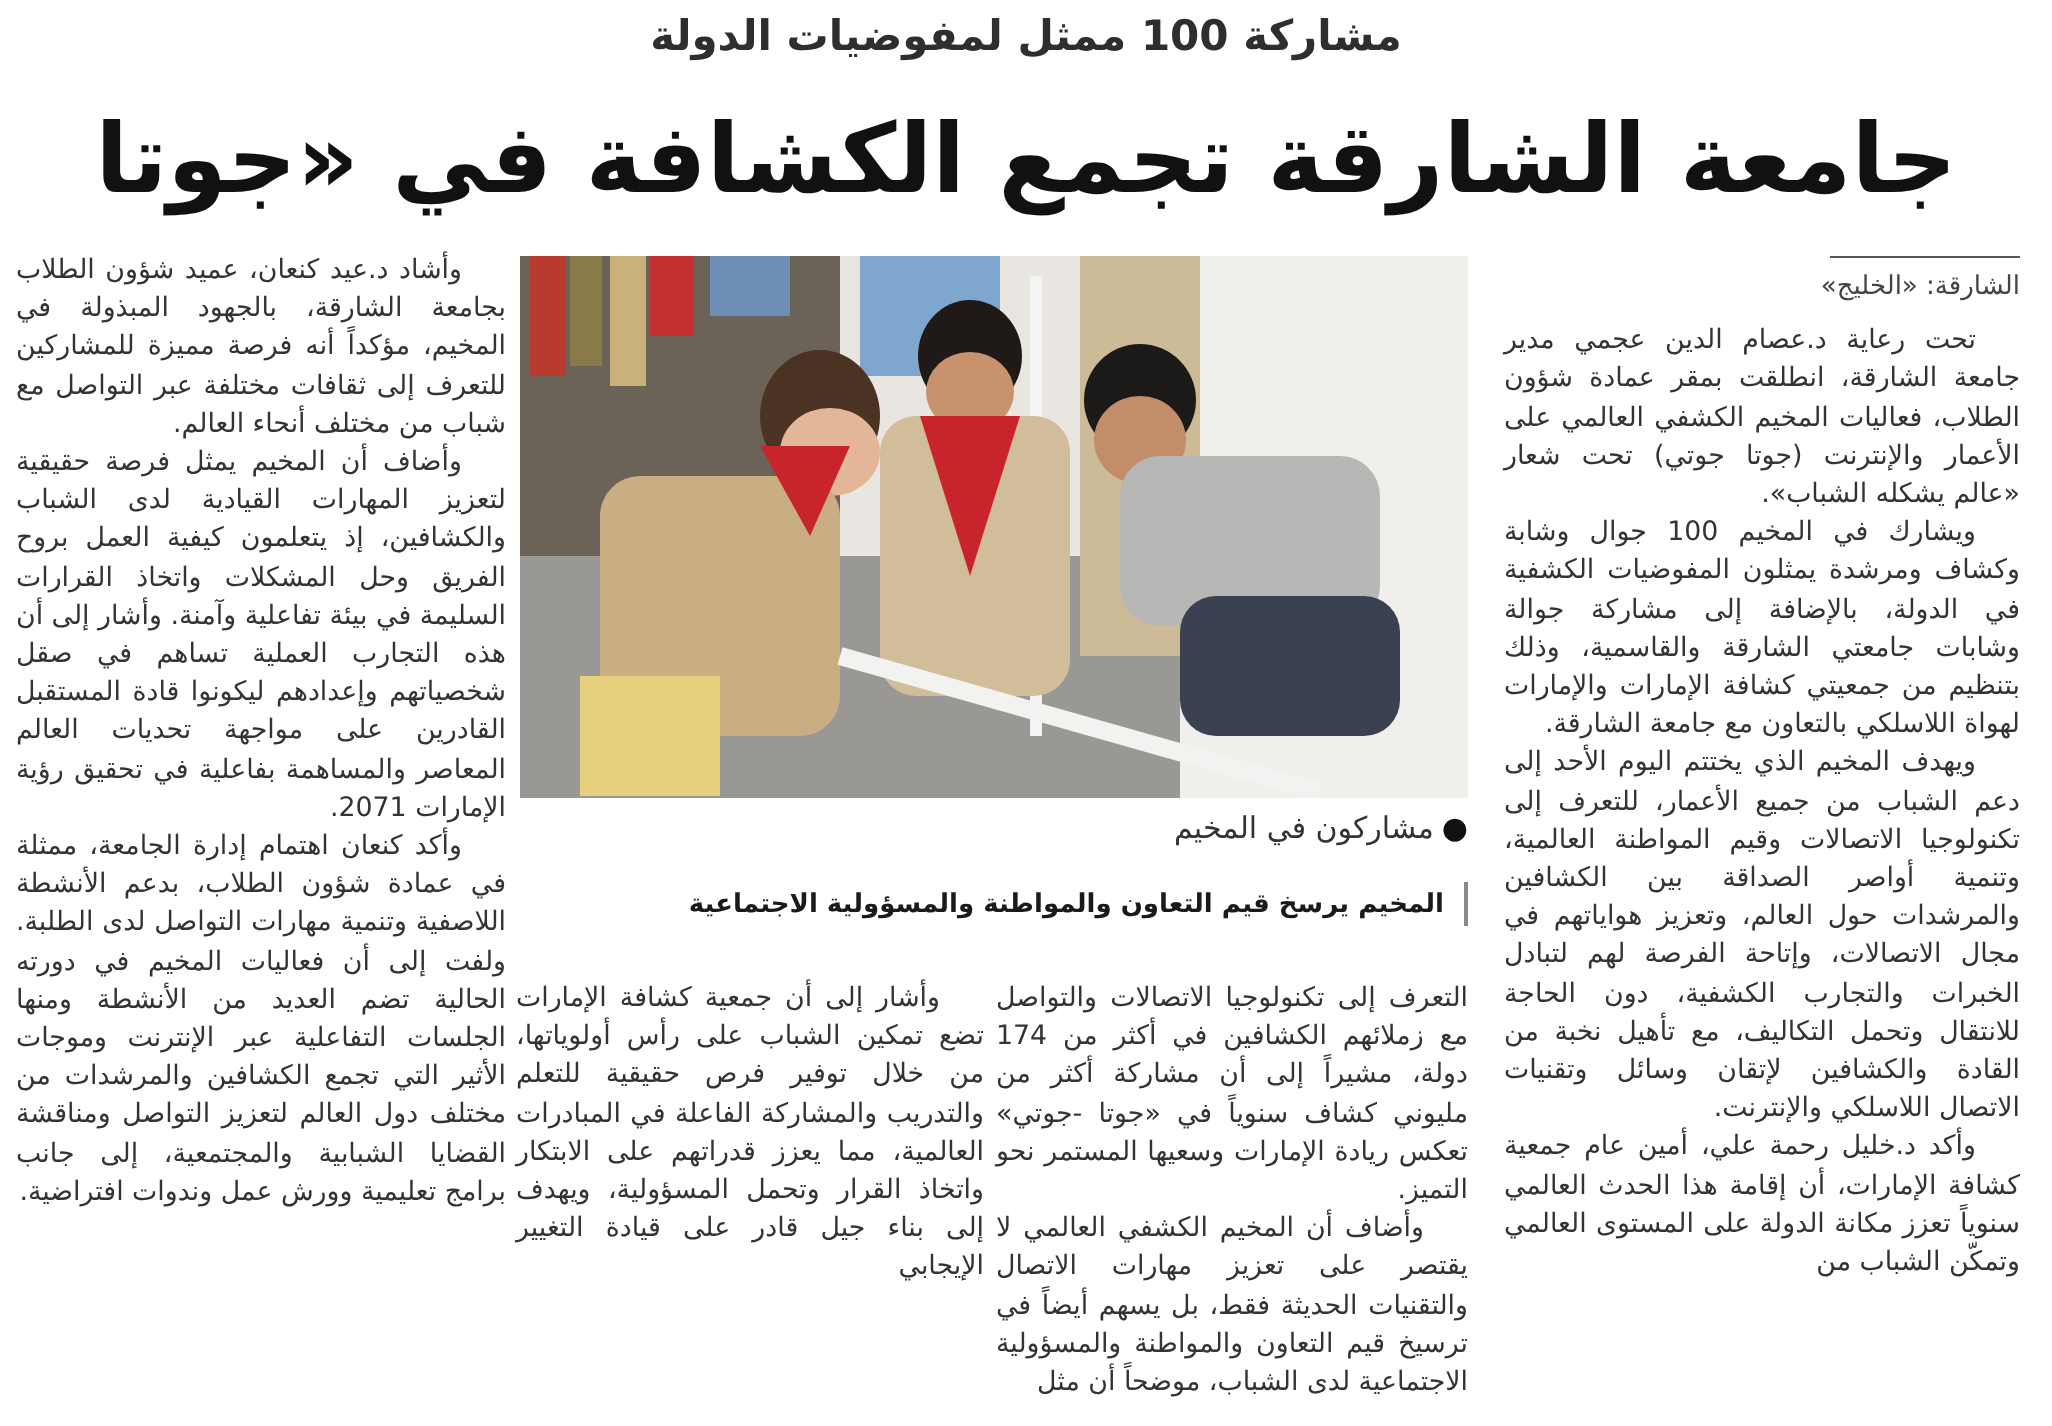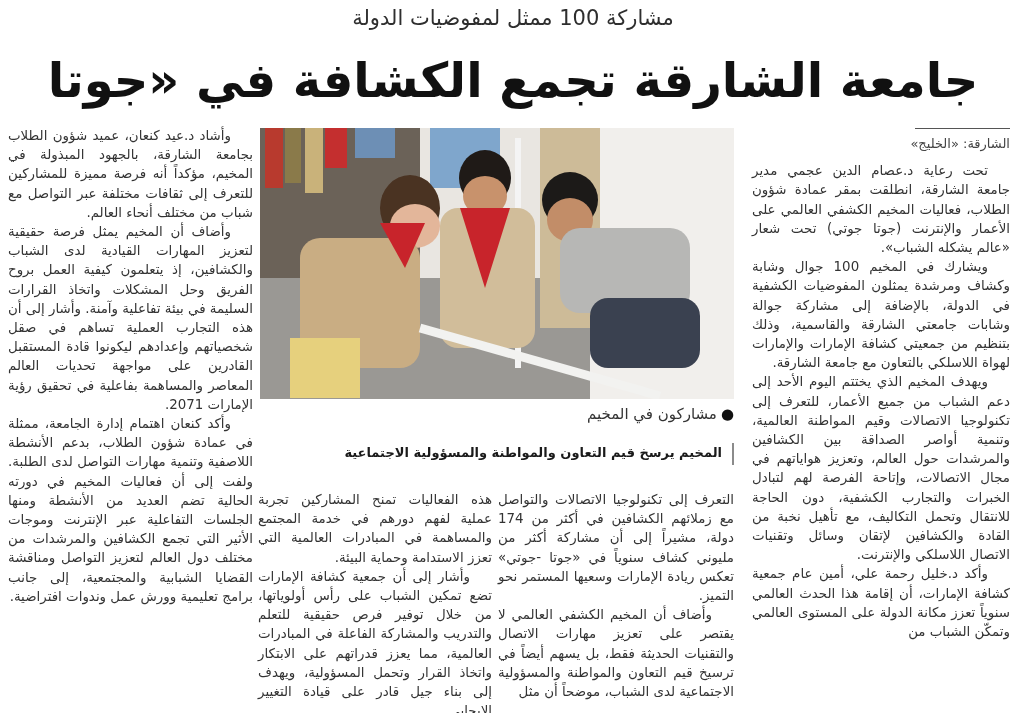--- a/index.html
+++ b/index.html
@@ -4,21 +4,21 @@
 <style>
   html, body { margin: 0; padding: 0; }
   body {
     width: 1026px; height: 713px; overflow: hidden; background: #ffffff;
     font-family: "DejaVu Sans", "Liberation Sans", sans-serif; color: #2a2a2a;
     position: relative;
   }
   .page { position: absolute; inset: 0; direction: rtl; }
   .kicker {
     position: absolute; top: 6px; left: 0; width: 1026px; text-align: center;
-    font-size: 21px; font-weight: normal; color: #2e2e2e; letter-spacing: 0;
+    font-size: 21px; font-weight: bold; color: #2e2e2e; letter-spacing: 0;
   }
   .headline {
     position: absolute; top: 48px; left: 0; width: 1026px; text-align: center;
     font-size: 48px; font-weight: bold; color: #111; line-height: 64px;
   }
   .col {
     position: absolute; font-size: 13.4px; line-height: 19.2px; text-align: justify;
     text-align-last: right; color: #333;
   }
   .col p { margin: 0; }
@@ -101,21 +101,20 @@
   <div class="subhead">
     <span class="bar"></span><span>المخيم يرسخ قيم التعاون والمواطنة والمسؤولية الاجتماعية</span>
   </div>
 
   <div class="col col-mid-r">
     <p>التعرف إلى تكنولوجيا الاتصالات والتواصل مع زملائهم الكشافين في أكثر من 174 دولة، مشيراً إلى أن مشاركة أكثر من مليوني كشاف سنوياً في «جوتا -جوتي» تعكس ريادة الإمارات وسعيها المستمر نحو التميز.</p>
     <p class="indent">وأضاف أن المخيم الكشفي العالمي لا يقتصر على تعزيز مهارات الاتصال والتقنيات الحديثة فقط، بل يسهم أيضاً في ترسيخ قيم التعاون والمواطنة والمسؤولية الاجتماعية لدى الشباب، موضحاً أن مثل</p>
   </div>
 
   <div class="col col-mid-l">
-    <p>هذه الفعاليات تمنح المشاركين تجربة عملية لفهم دورهم في خدمة المجتمع والمساهمة في المبادرات العالمية التي تعزز الاستدامة وحماية البيئة.</p>
     <p class="indent">وأشار إلى أن جمعية كشافة الإمارات تضع تمكين الشباب على رأس أولوياتها، من خلال توفير فرص حقيقية للتعلم والتدريب والمشاركة الفاعلة في المبادرات العالمية، مما يعزز قدراتهم على الابتكار واتخاذ القرار وتحمل المسؤولية، ويهدف إلى بناء جيل قادر على قيادة التغيير الإيجابي</p>
   </div>
 
   <div class="col col-left">
     <p class="indent">وأشاد د.عيد كنعان، عميد شؤون الطلاب بجامعة الشارقة، بالجهود المبذولة في المخيم، مؤكداً أنه فرصة مميزة للمشاركين للتعرف إلى ثقافات مختلفة عبر التواصل مع شباب من مختلف أنحاء العالم.</p>
     <p class="indent">وأضاف أن المخيم يمثل فرصة حقيقية لتعزيز المهارات القيادية لدى الشباب والكشافين، إذ يتعلمون كيفية العمل بروح الفريق وحل المشكلات واتخاذ القرارات السليمة في بيئة تفاعلية وآمنة. وأشار إلى أن هذه التجارب العملية تساهم في صقل شخصياتهم وإعدادهم ليكونوا قادة المستقبل القادرين على مواجهة تحديات العالم المعاصر والمساهمة بفاعلية في تحقيق رؤية الإمارات 2071.</p>
     <p class="indent">وأكد كنعان اهتمام إدارة الجامعة، ممثلة في عمادة شؤون الطلاب، بدعم الأنشطة اللاصفية وتنمية مهارات التواصل لدى الطلبة. ولفت إلى أن فعاليات المخيم في دورته الحالية تضم العديد من الأنشطة ومنها الجلسات التفاعلية عبر الإنترنت وموجات الأثير التي تجمع الكشافين والمرشدات من مختلف دول العالم لتعزيز التواصل ومناقشة القضايا الشبابية والمجتمعية، إلى جانب برامج تعليمية وورش عمل وندوات افتراضية.</p>
   </div>
 
 </div>

